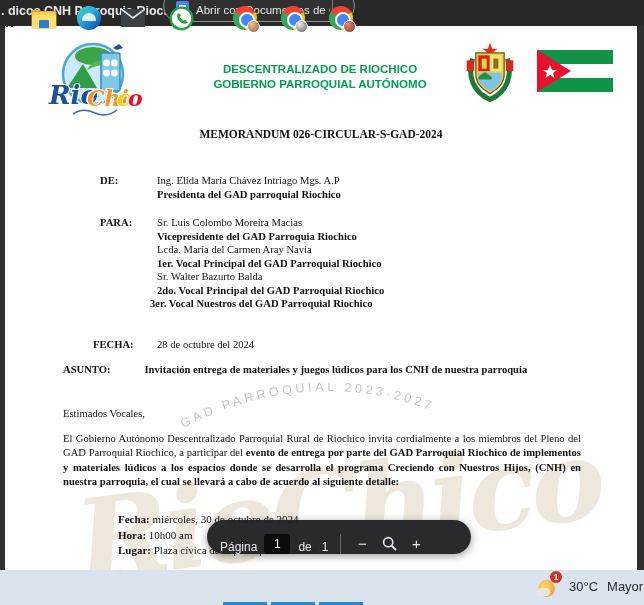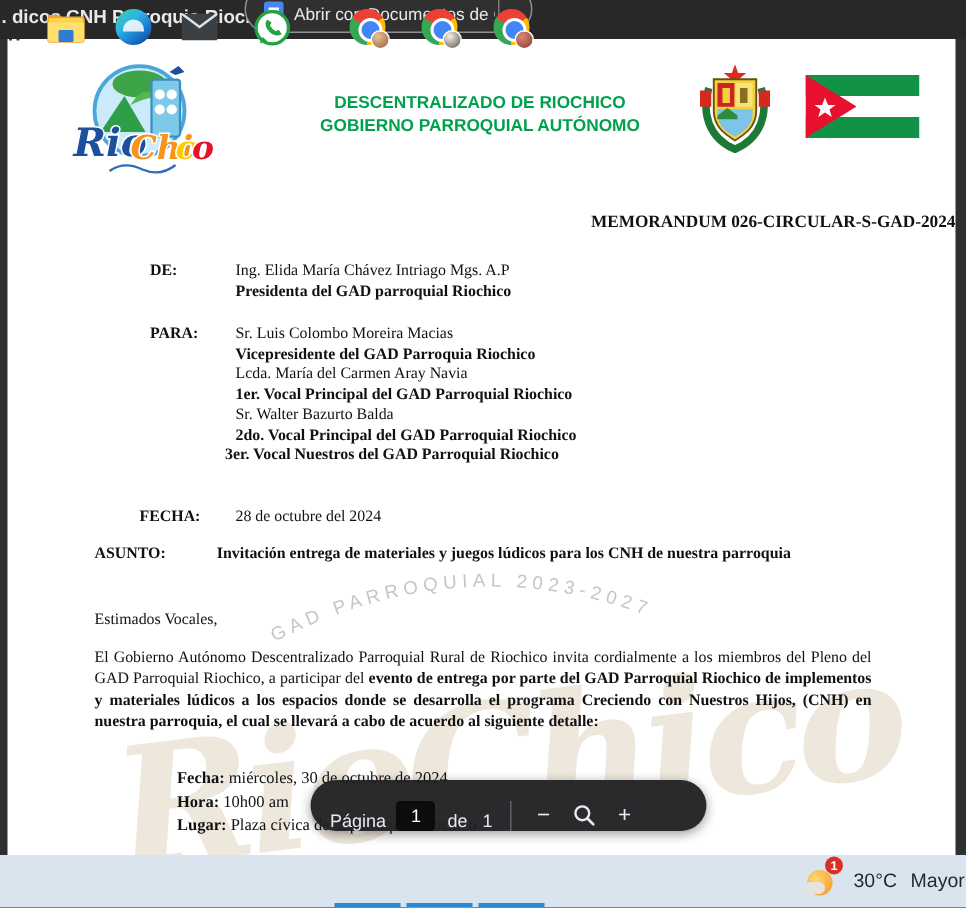--- a/index.html
+++ b/index.html
@@ -26,21 +26,21 @@
   .wm-big { position:absolute; left:70px; top:418px; font-family:"DejaVu Serif", serif;
             font-style:italic; font-weight:bold; font-size:112px; letter-spacing:-5px;
             color:rgba(198,176,138,0.30); transform:rotate(-7deg); white-space:nowrap; }
   .wm-arc { position:absolute; left:172px; top:350px; }
   .logo { position:absolute; left:38px; top:14px; }
   .orgtitle { position:absolute; left:150px; top:36px; width:330px; text-align:center;
               font-family:"Liberation Sans", sans-serif; font-weight:bold; font-size:11.5px;
               line-height:15px; color:#00a14e; }
   .escudo { position:absolute; left:460px; top:16px; }
   .flag { position:absolute; left:532px; top:24px; }
-  .memotitle { position:absolute; left:0; top:116px; width:100%; text-align:right;
+  .memotitle { position:absolute; left:0; top:102px; width:100%; text-align:center;
                font-weight:bold; font-size:11.5px; }
   .fieldrow { position:absolute; left:0; width:575px; font-size:10.6px; line-height:13.5px; }
   .fieldrow .flabel { position:absolute; left:95px; font-weight:bold; }
   .fieldrow .fbody { position:absolute; left:152px; }
   .b { font-weight:bold; }
   .asunto { position:absolute; left:58px; top:337px; width:518px; font-size:10.6px;
             line-height:14.2px; text-align:justify; font-weight:bold; }
   .asunto .alabel { padding-right:34px; }
   .salutation { position:absolute; left:58px; top:382px; font-size:10.6px; }
   .bodypara { position:absolute; left:58px; top:406px; width:518px; font-size:10.6px;

